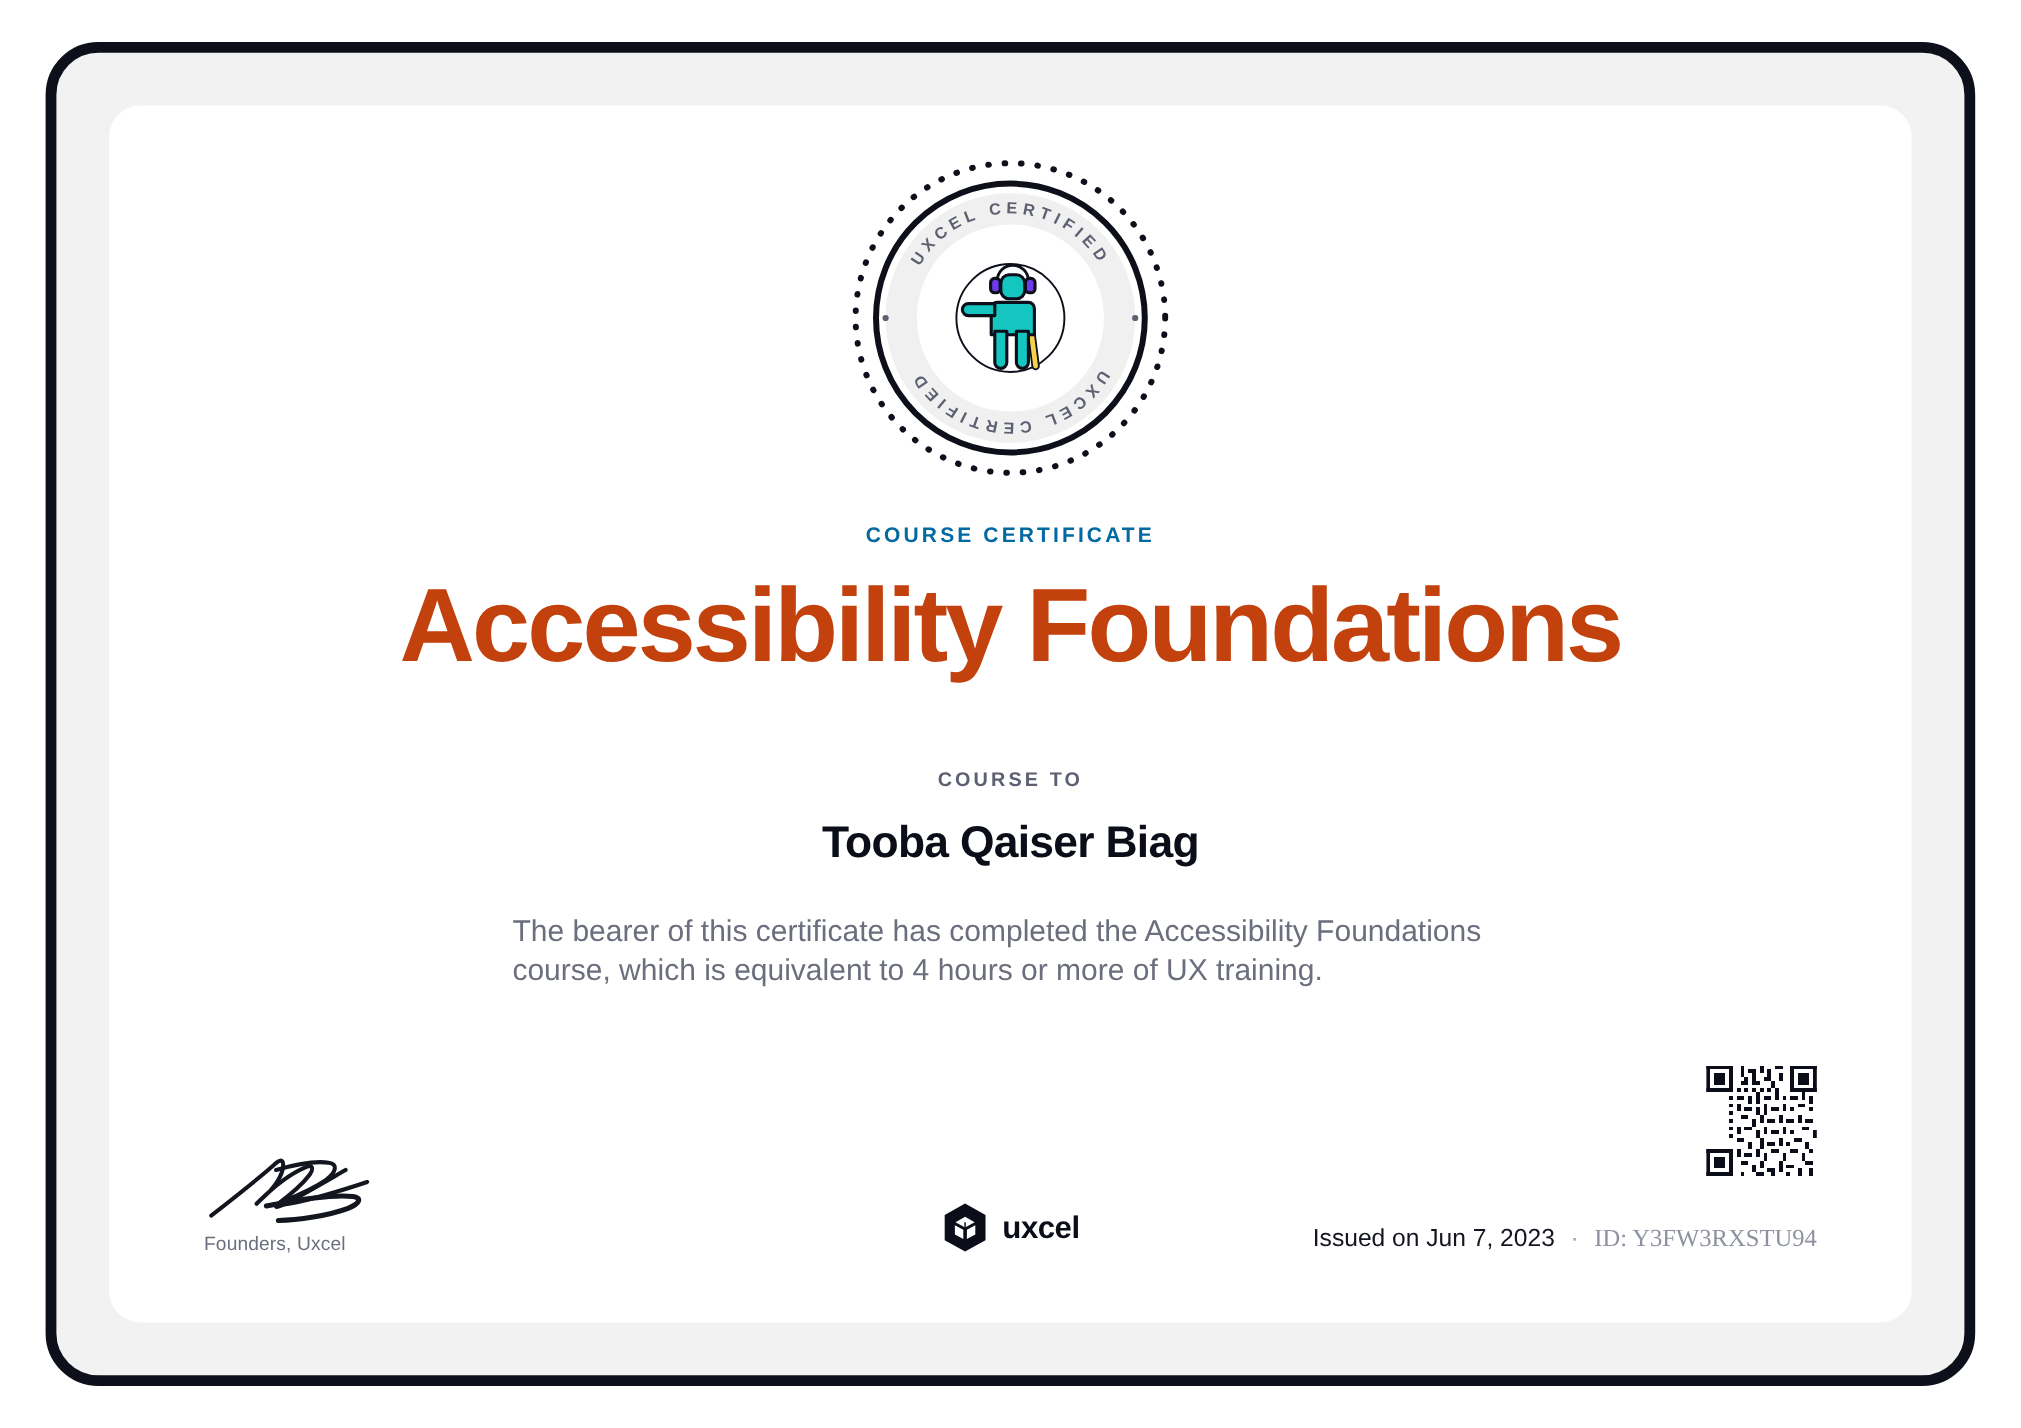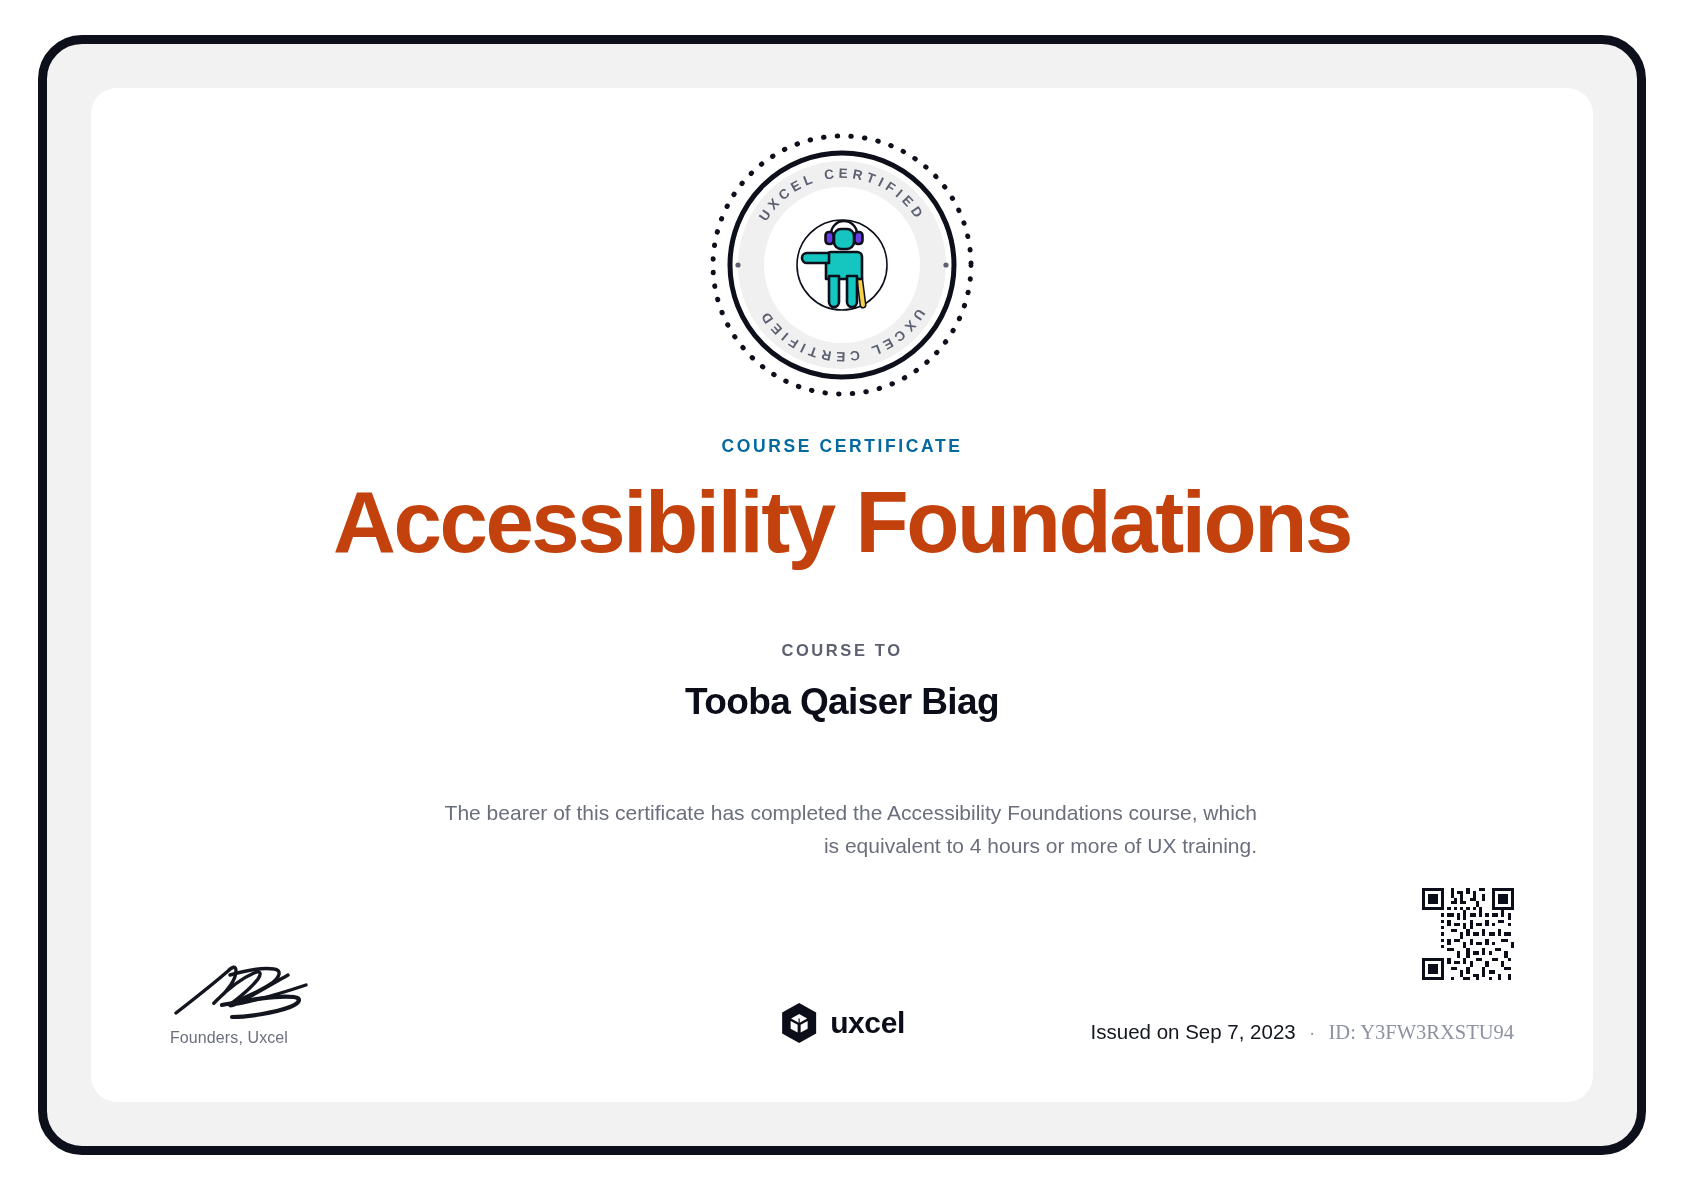--- a/index.html
+++ b/index.html
@@ -87,26 +87,26 @@
     text-align: center;
     font-size: 37px;
     font-weight: bold;
     letter-spacing: -0.6px;
     color: #0b0d18;
   }
 
   
   .description {
     position: absolute;
-    top: 708px;
+    top: 672px;
     left: 50%;
     transform: translateX(-50%);
     width: 830px;
-    text-align: right;
-    font-size: 21px;
+    text-align: left;
+    font-size: 25px;
     line-height: 33px;
     color: #6b6f7d;
   }
 
   
   .sig-block {
     position: absolute;
     left: 79px;
     bottom: 55px;
     width: 330px;
@@ -123,21 +123,21 @@
     position: absolute;
     left: 50%;
     bottom: 58px;
     transform: translateX(-50%);
     display: flex;
     align-items: center;
     gap: 11px;
   }
   .brand-mark { width: 40px; height: 42px; display: block; }
   .brand-word {
-    font-size: 30px;
+    font-size: 26px;
     font-weight: bold;
     letter-spacing: -0.4px;
     color: #0b0d18;
   }
 
   .meta-block {
     position: absolute;
     right: 79px;
     bottom: 58px;
     display: flex;
@@ -365,19 +365,19 @@
           <rect x="9" y="28" width="1" height="1"></rect>
             <rect x="13" y="28" width="2" height="1"></rect>
           <rect x="17" y="28" width="1" height="1"></rect>
             <rect x="21" y="28" width="1" height="1"></rect>
           <rect x="27" y="27" width="1" height="2"></rect>
         </g>
       </svg>
     </div>
 
     <div class="meta-block">
-      <span class="meta-date">Issued on Sep 7, 2023</span>
+      <span class="meta-date">Issued on Jun 7, 2023</span>
       <span class="meta-sep">·</span>
       <span class="meta-id">ID: Y3FW3RXSTU94</span>
     </div>
 
   </div>
 </div>
 
 </body></html>

